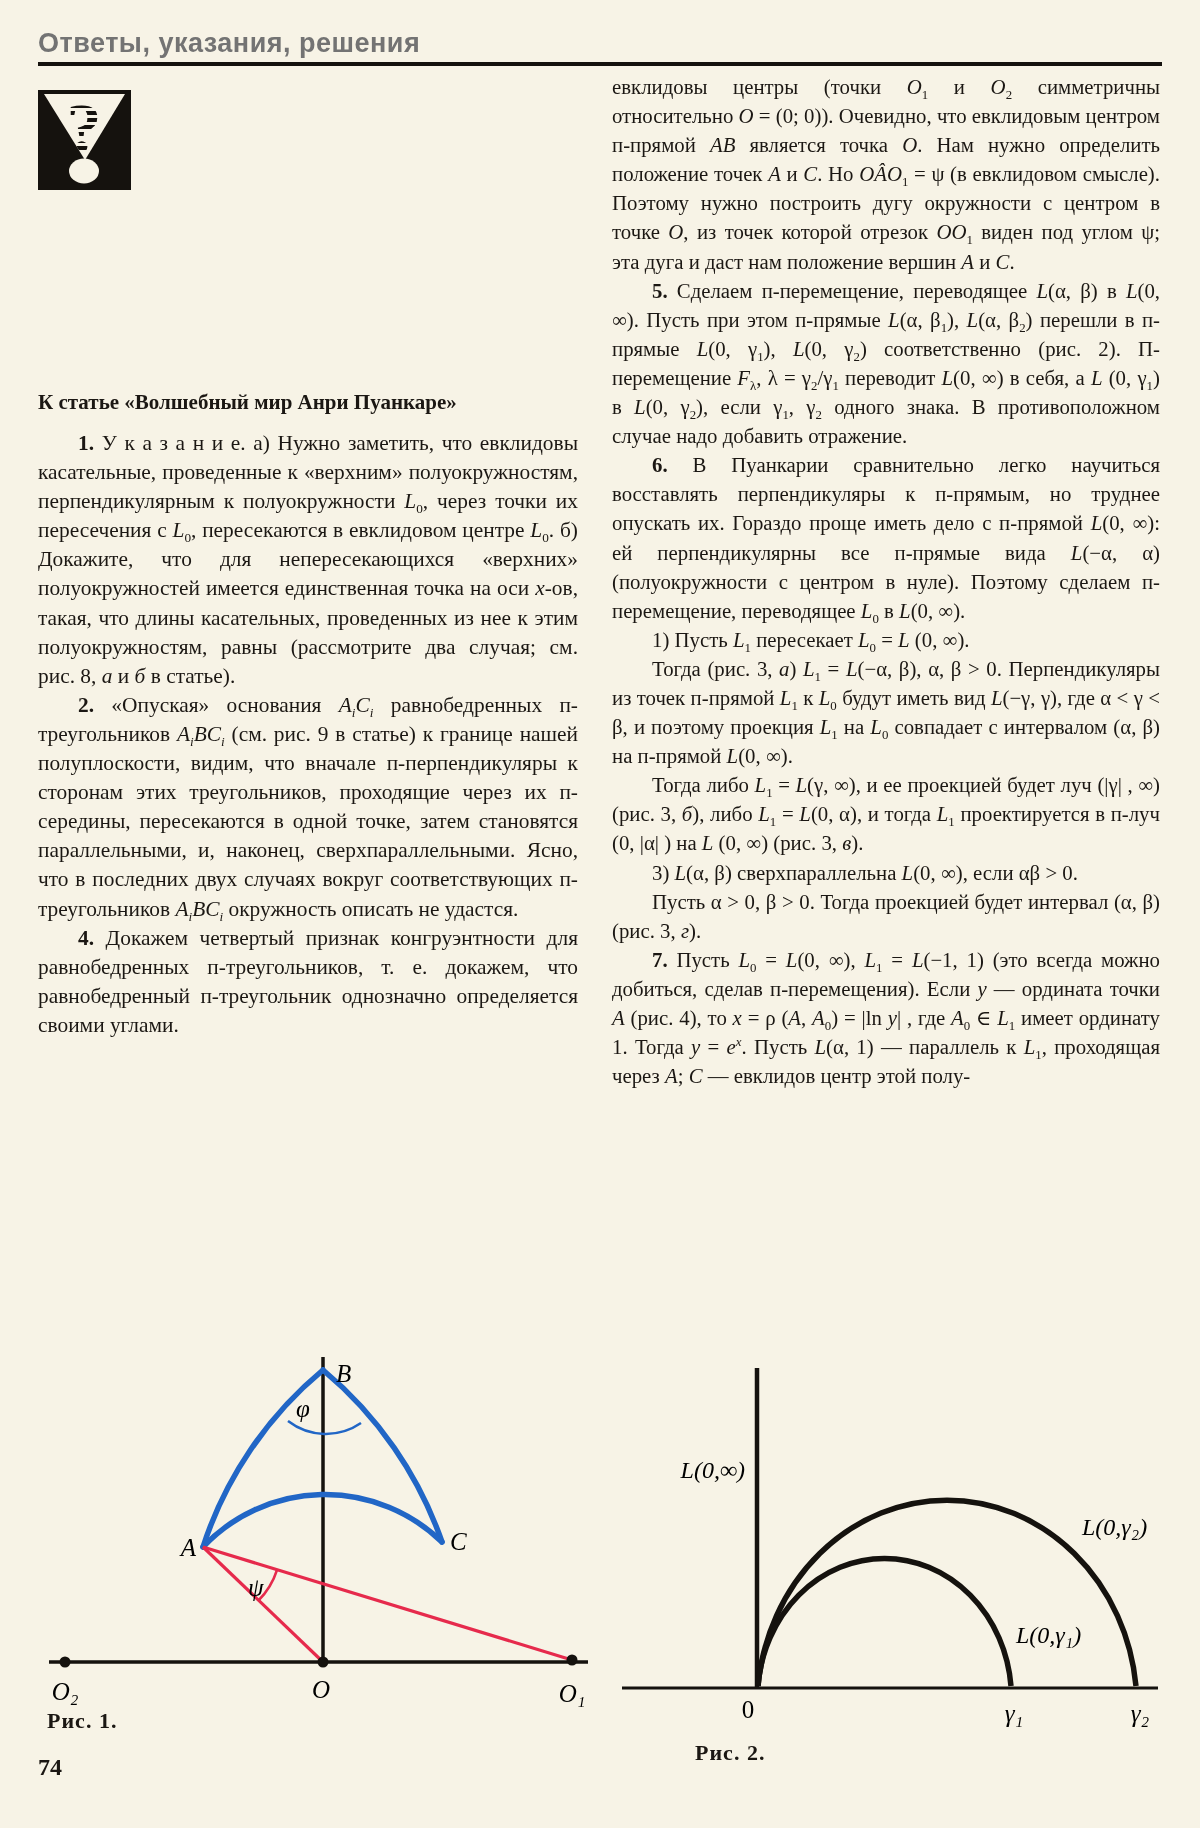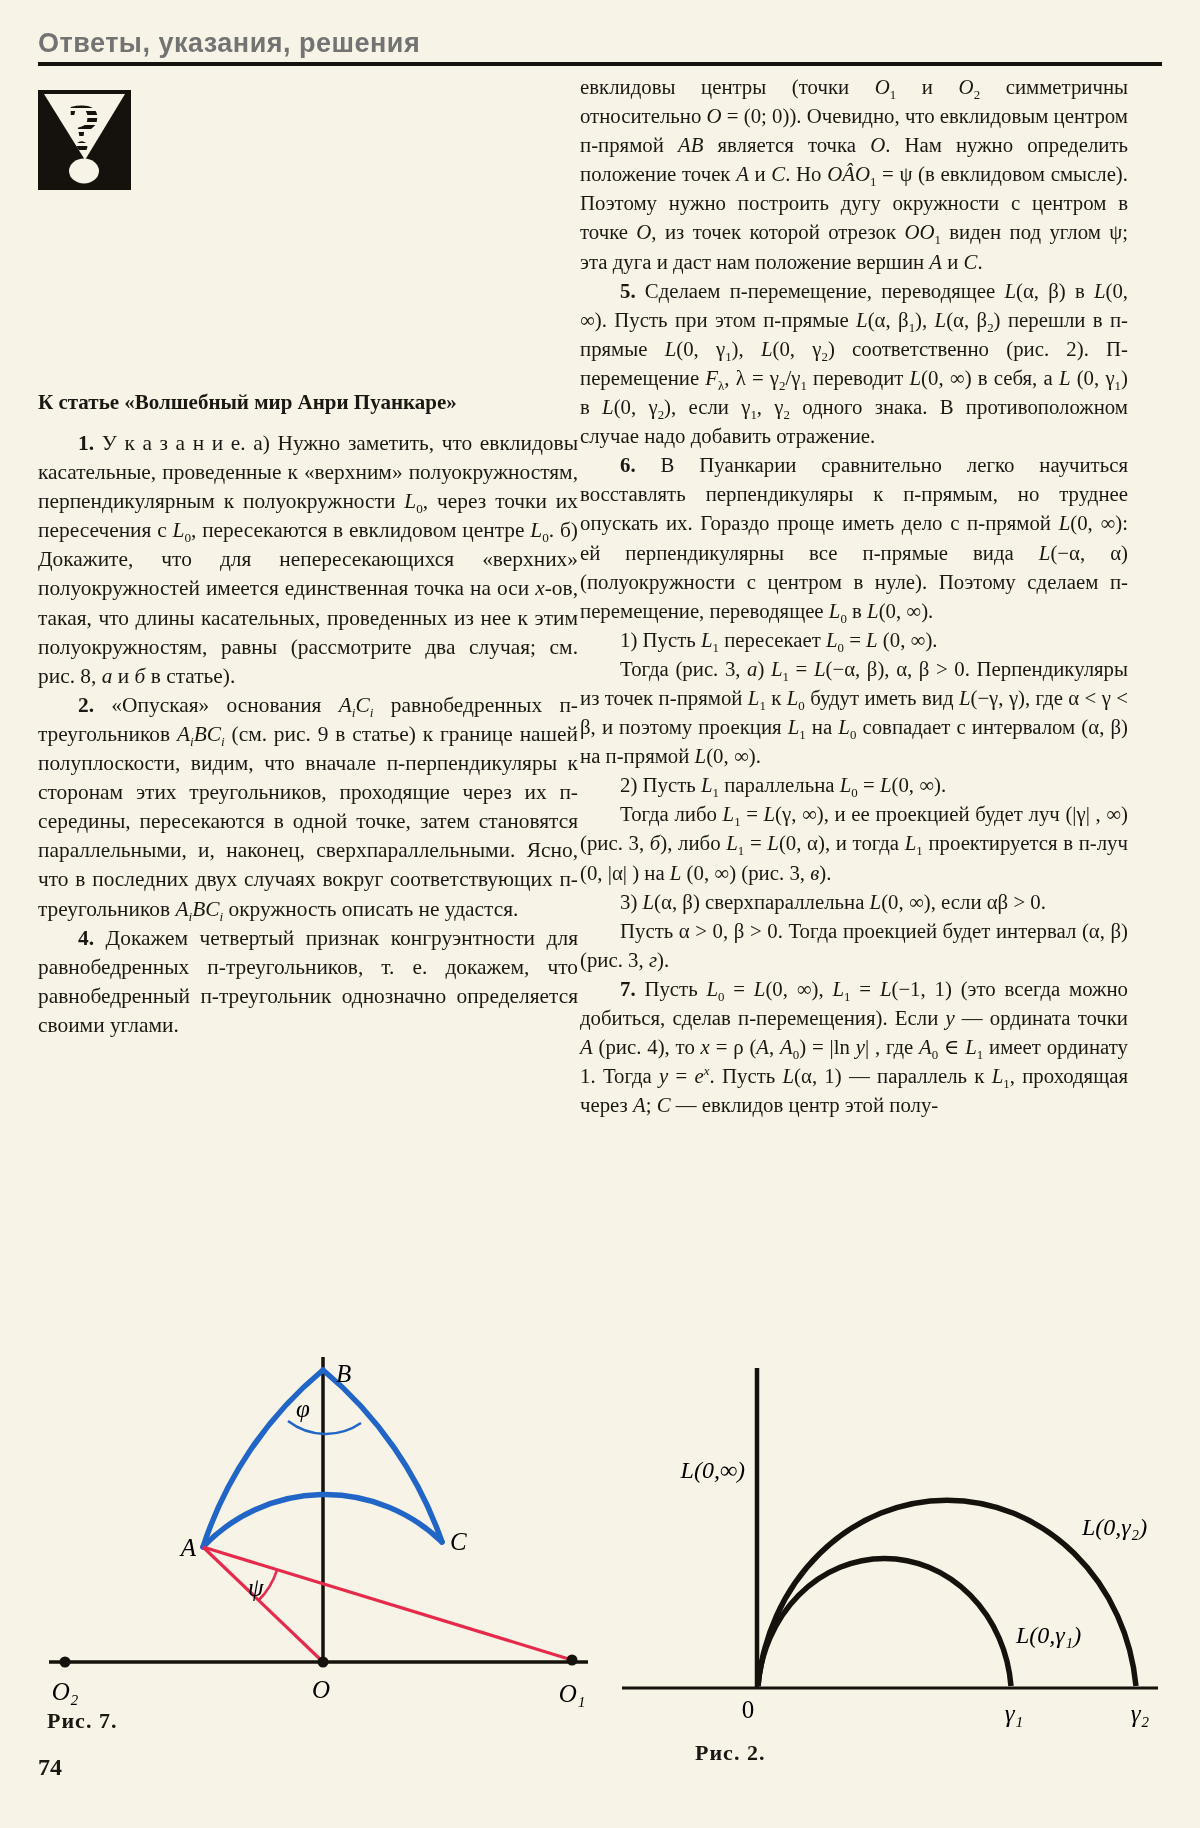--- a/index.html
+++ b/index.html
@@ -17,21 +17,21 @@
     color:#737373;
   }
   .head-rule{
     position:absolute;left:38px;top:62px;width:1124px;height:4px;
     background:#15120e;
   }
   .logo-box{position:absolute;left:38px;top:90px;width:93px;height:100px;}
   
   .column{position:absolute;}
   .col-left{left:38px;top:388px;width:540px;}
-  .col-right{left:580px;top:72px;width:548px;}
+  .col-right{left:612px;top:72px;width:548px;}
   .article-heading{
     font-weight:700;font-size:21px;line-height:29px;margin:0 0 12px 0;
     text-align:justify;
   }
   .para{
     margin:0;text-align:justify;font-size:21.4px;line-height:29.1px;
   }
   .col-right .para{font-size:20.8px;}
   .para.ind{text-indent:40px;}
   .para i{font-family:"Liberation Serif","DejaVu Serif",serif;}
@@ -86,21 +86,20 @@
     </div>
 </div>
 
 <div class="column col-right">
   <div>
       <p class="para">евклидовы центры (точки <i>O</i><sub>1</sub> и <i>O</i><sub>2</sub> симметричны относительно <i>O</i> = (0; 0)). Очевидно, что евклидовым центром п-прямой <i>AB</i> является точка <i>O</i>. Нам нужно определить положение точек <i>A</i> и <i>C</i>. Но <i>OÂO</i><sub>1</sub> = ψ (в евклидовом смысле). Поэтому нужно построить дугу окружности с центром в точке <i>O</i>, из точек которой отрезок <i>OO</i><sub>1</sub> виден под углом ψ; эта дуга и даст нам положение вершин <i>A</i> и <i>C</i>.</p>
       <p class="para ind"><b>5.</b> Сделаем п-перемещение, переводящее <i>L</i>(α, β) в <i>L</i>(0, ∞). Пусть при этом п-прямые <i>L</i>(α, β<sub>1</sub>), <i>L</i>(α, β<sub>2</sub>) перешли в п-прямые <i>L</i>(0, γ<sub>1</sub>), <i>L</i>(0, γ<sub>2</sub>) соответственно (рис. 2). П-перемещение <i>F</i><sub>λ</sub>, λ = γ<sub>2</sub>/γ<sub>1</sub> переводит <i>L</i>(0, ∞) в себя, а <i>L</i> (0, γ<sub>1</sub>) в <i>L</i>(0, γ<sub>2</sub>), если γ<sub>1</sub>, γ<sub>2</sub> одного знака. В противоположном случае надо добавить отражение.</p>
       <p class="para ind"><b>6.</b> В Пуанкарии сравнительно легко научиться восставлять перпендикуляры к п-прямым, но труднее опускать их. Гораздо проще иметь дело с п-прямой <i>L</i>(0, ∞): ей перпендикулярны все п-прямые вида <i>L</i>(−α, α) (полуокружности с центром в нуле). Поэтому сделаем п-перемещение, переводящее <i>L</i><sub>0</sub> в <i>L</i>(0, ∞).</p>
       <p class="para ind">1) Пусть <i>L</i><sub>1</sub> пересекает <i>L</i><sub>0</sub> = <i>L</i> (0, ∞).</p>
       <p class="para ind">Тогда (рис. 3, <i>а</i>) <i>L</i><sub>1</sub> = <i>L</i>(−α, β), α, β &gt; 0. Перпендикуляры из точек п-прямой <i>L</i><sub>1</sub> к <i>L</i><sub>0</sub> будут иметь вид <i>L</i>(−γ, γ), где α &lt; γ &lt; β, и поэтому проекция <i>L</i><sub>1</sub> на <i>L</i><sub>0</sub> совпадает с интервалом (α, β) на п-прямой <i>L</i>(0, ∞).</p>
-      <p class="para ind">2) Пусть <i>L</i><sub>1</sub> параллельна <i>L</i><sub>0</sub> = <i>L</i>(0, ∞).</p>
       <p class="para ind">Тогда либо <i>L</i><sub>1</sub> = <i>L</i>(γ, ∞), и ее проекцией будет луч (|γ| , ∞) (рис. 3, <i>б</i>), либо <i>L</i><sub>1</sub> = <i>L</i>(0, α), и тогда <i>L</i><sub>1</sub> проектируется в п-луч (0, |α| ) на <i>L</i> (0, ∞) (рис. 3, <i>в</i>).</p>
       <p class="para ind">3) <i>L</i>(α, β) сверхпараллельна <i>L</i>(0, ∞), если αβ &gt; 0.</p>
       <p class="para ind">Пусть α &gt; 0, β &gt; 0. Тогда проекцией будет интервал (α, β) (рис. 3, <i>г</i>).</p>
       <p class="para ind"><b>7.</b> Пусть <i>L</i><sub>0</sub> = <i>L</i>(0, ∞), <i>L</i><sub>1</sub> = <i>L</i>(−1, 1) (это всегда можно добиться, сделав п-перемещения). Если <i>y</i> — ордината точки <i>A</i> (рис. 4), то <i>x</i> = ρ (<i>A</i>, <i>A</i><sub>0</sub>) = |ln <i>y</i>| , где <i>A</i><sub>0</sub> ∈ <i>L</i><sub>1</sub> имеет ординату 1. Тогда <i>y</i> = <i>e</i><sup><i>x</i></sup>. Пусть <i>L</i>(α, 1) — параллель к <i>L</i><sub>1</sub>, проходящая через <i>A</i>; <i>C</i> — евклидов центр этой полу-</p>
     </div>
 </div>
 
 <svg id="fig1-svg" class="fig-svg" width="570" height="405" viewBox="30 1340 570 405">
 
   <line x1="323" y1="1357" x2="323" y2="1662" stroke="#15120e" stroke-width="3.5"></line>
@@ -124,21 +123,21 @@
 
   <text class="fig-label" x="336" y="1382" font-size="25" font-style="italic">B</text>
   <text class="fig-label" x="296" y="1417" font-size="25" font-style="italic">φ</text>
   <text class="fig-label" x="196" y="1556" font-size="25" font-style="italic" text-anchor="end">A</text>
   <text class="fig-label" x="450" y="1550" font-size="25" font-style="italic">C</text>
   <text class="fig-label" x="248" y="1596" font-size="25" font-style="italic">ψ</text>
   <text class="fig-label" x="65" y="1700" font-size="25" font-style="italic" text-anchor="middle">O₂</text>
   <text class="fig-label" x="321" y="1698" font-size="25" font-style="italic" text-anchor="middle">O</text>
   <text class="fig-label" x="572" y="1702" font-size="25" font-style="italic" text-anchor="middle">O₁</text>
 </svg>
-<div id="fig1-caption" class="fig-caption">Рис. 7.</div>
+<div id="fig1-caption" class="fig-caption">Рис. 1.</div>
 
 <svg id="fig2-svg" class="fig-svg" width="570" height="450" viewBox="600 1348 570 450">
 
   <line x1="757" y1="1368" x2="757" y2="1688" stroke="#15120e" stroke-width="4.5"></line>
 
   <line x1="622" y1="1688" x2="1158" y2="1688" stroke="#15120e" stroke-width="3.2"></line>
 
   <path d="M 758 1686 A 190 207 0 0 1 1136 1686" fill="none" stroke="#15120e" stroke-width="5.5"></path>
   <path d="M 758 1686 A 127 140 0 0 1 1011 1686" fill="none" stroke="#15120e" stroke-width="5.5"></path>
 

